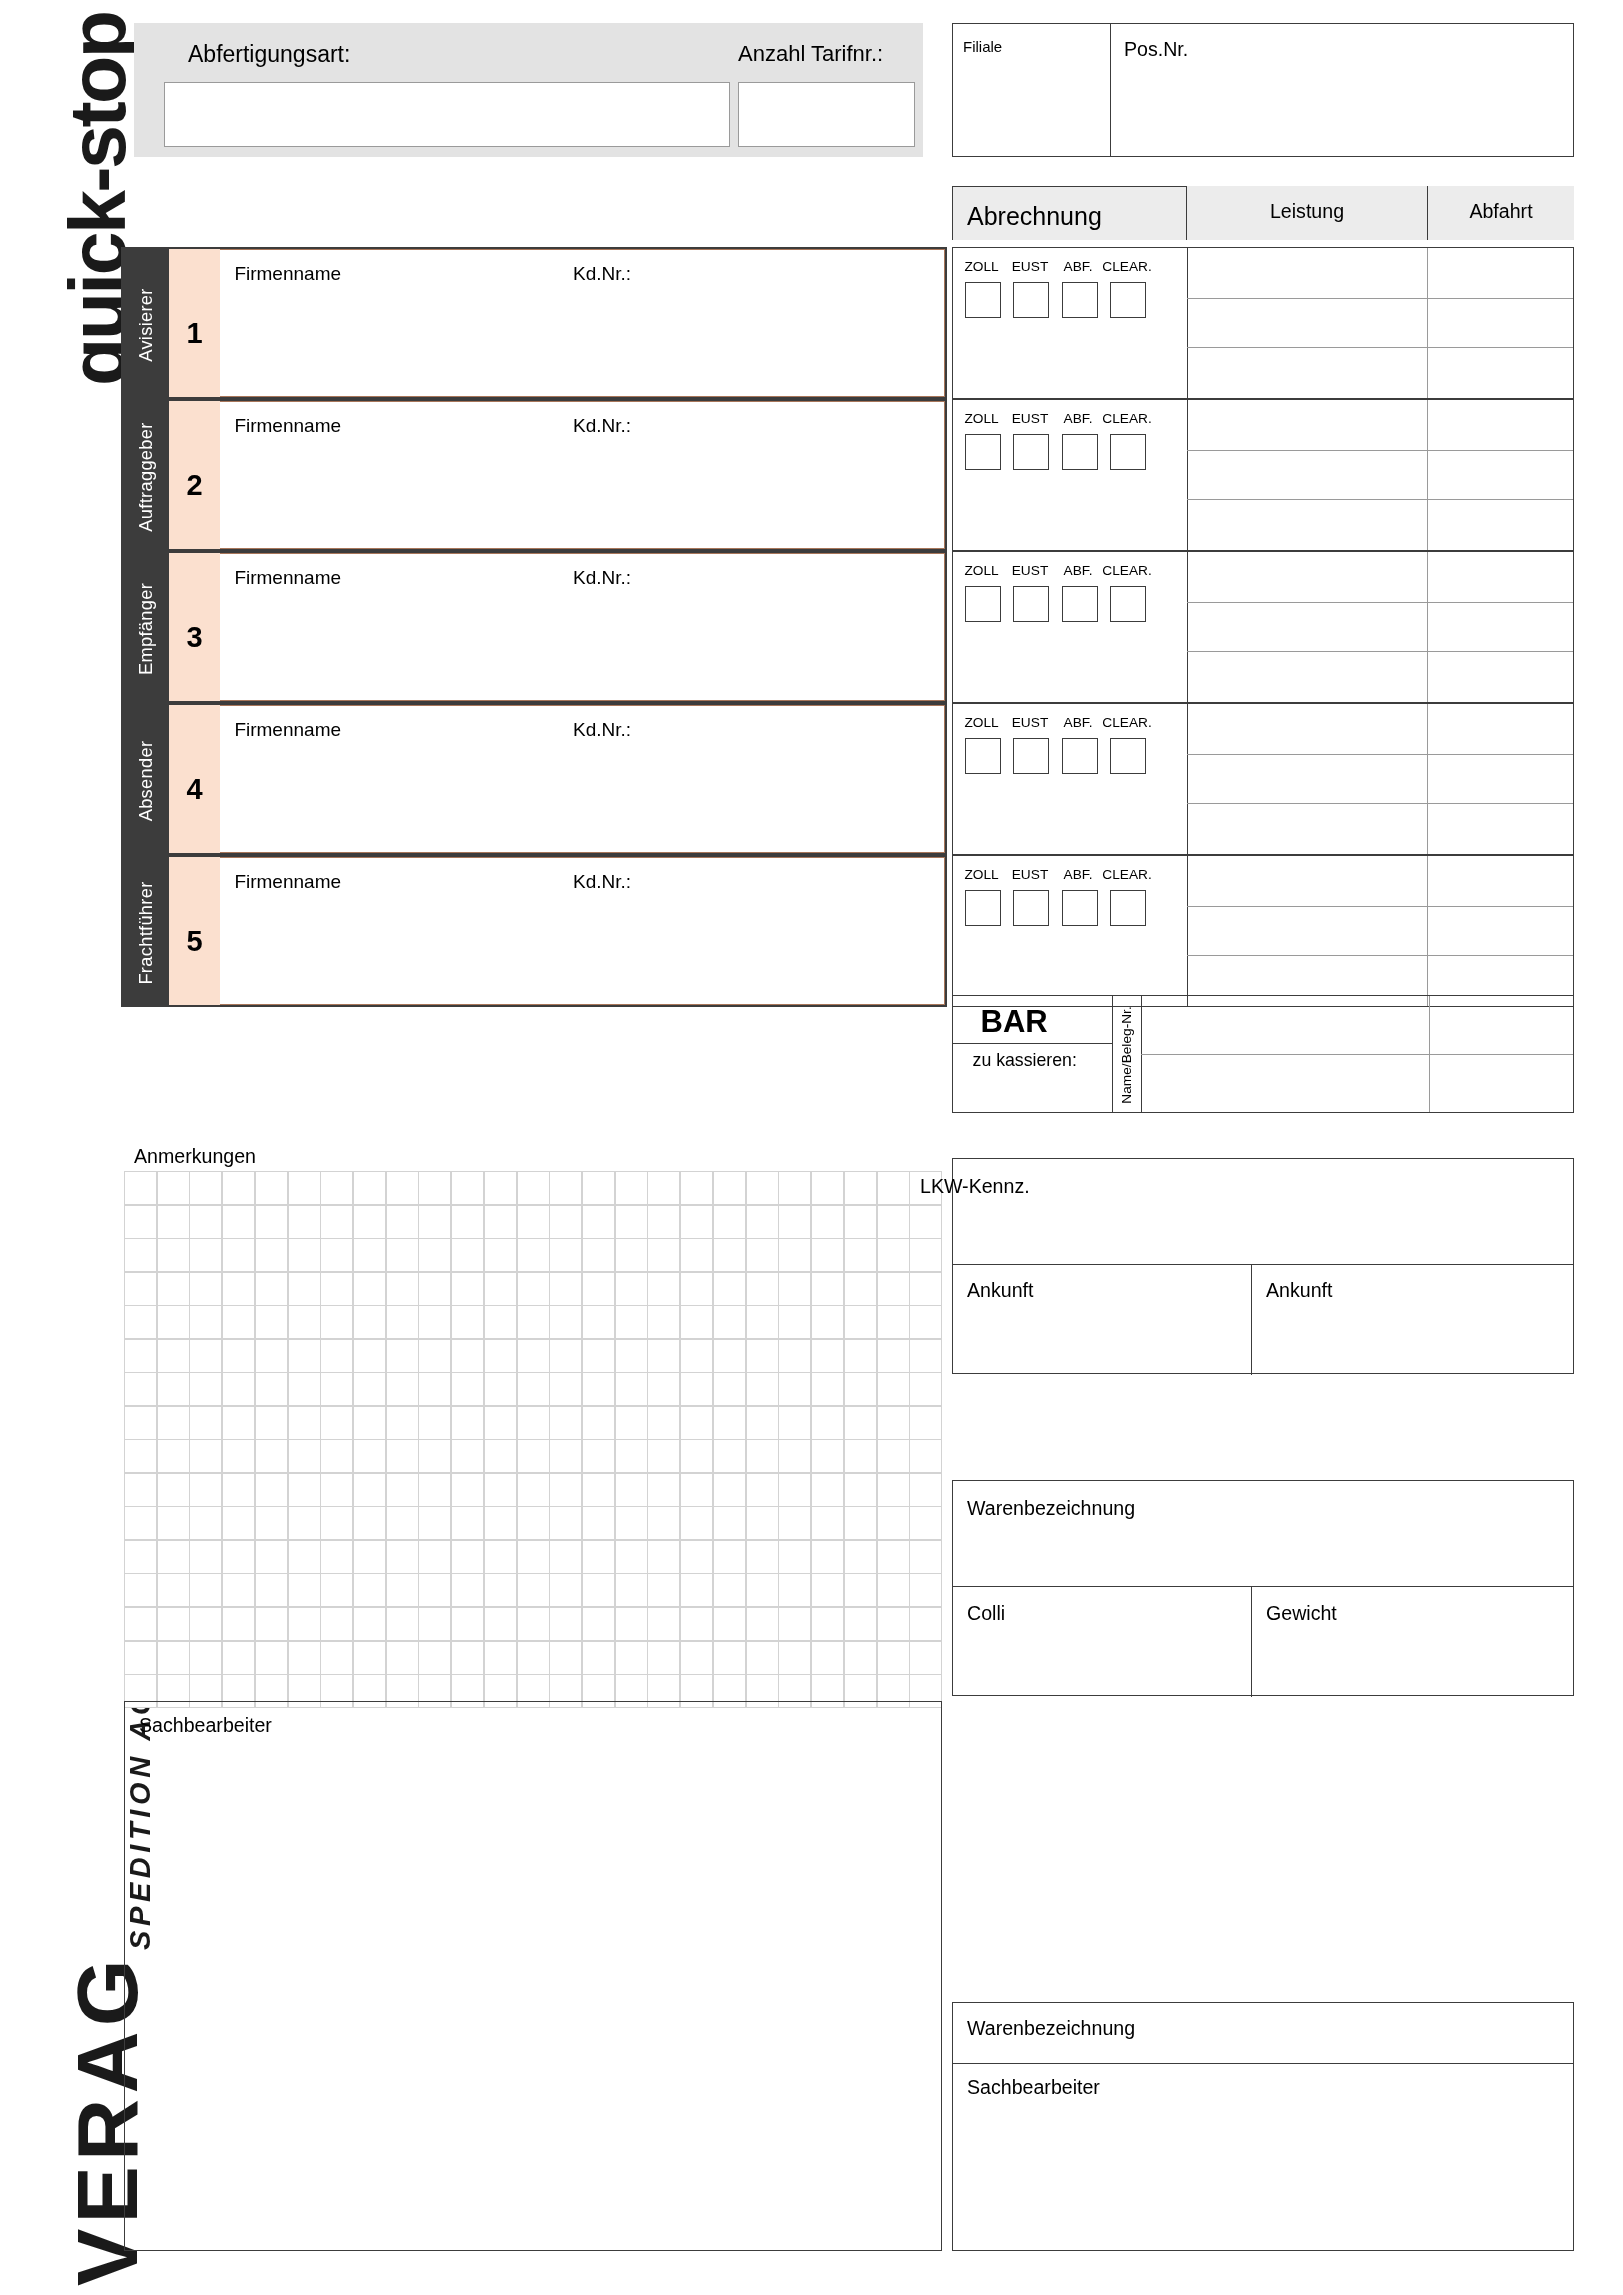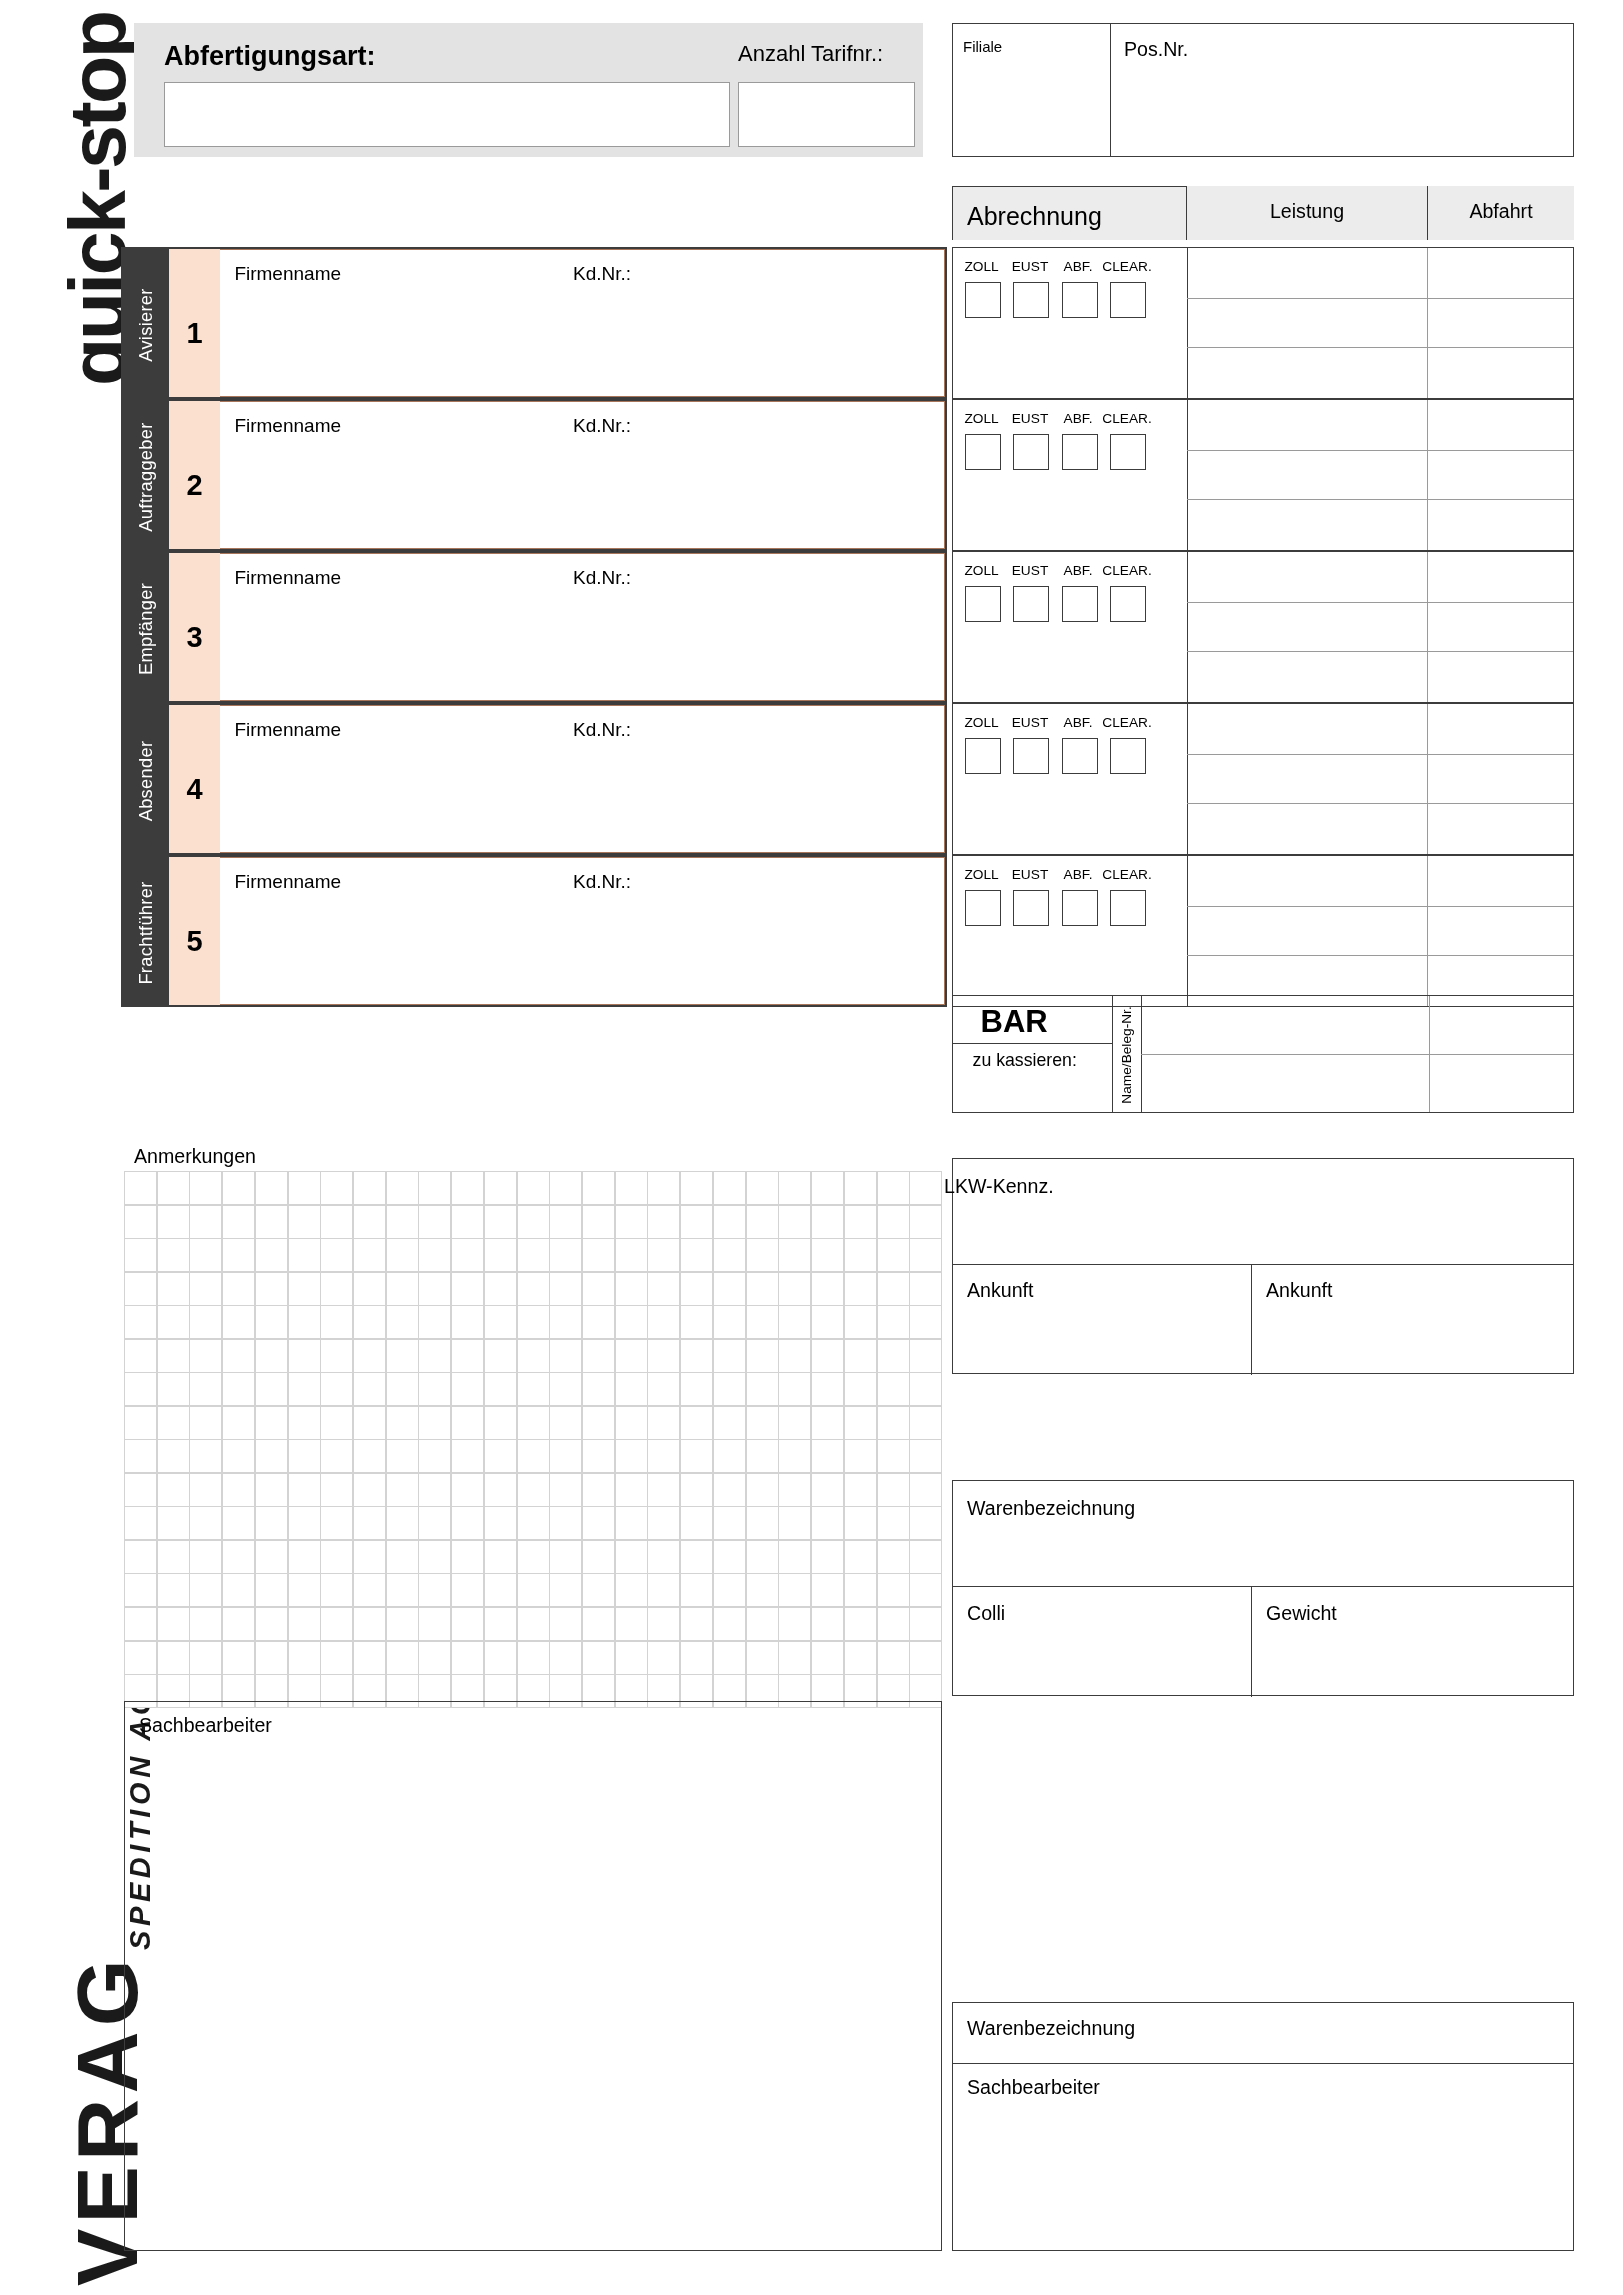--- a/index.html
+++ b/index.html
@@ -67,24 +67,23 @@
 
   
   .topgrey {
     left: 134px;
     top: 23px;
     width: 789px;
     height: 134px;
     background: #e3e3e3;
   }
   .lbl-abfart {
-    left: 164px;
+    left: 188px;
     top: 41px;
-    font-size: 27px;
-    font-weight: bold;
+    font-size: 23px;
   }
   .lbl-anzahl {
     left: 738px;
     top: 41px;
     font-size: 22px;
   }
   .box-abfart {
     left: 164px;
     top: 82px;
     width: 566px;
@@ -952,21 +951,21 @@
       <div class="gcell" style="left: 687px; top: 503px; width: 33px; height: 34px;"></div>
       <div class="gcell" style="left: 720px; top: 503px; width: 33px; height: 34px;"></div>
       <div class="gcell" style="left: 753px; top: 503px; width: 33px; height: 34px;"></div>
       <div class="gcell" style="left: 785px; top: 503px; width: 33px; height: 34px;"></div>
     </div>
 
   <div class="abs rbox" style="top:1158px; height:216px;">
     <div class="seph" style="top:105px;"></div>
     <div class="sepv" style="left:298px; top:105px; height:111px;"></div>
   </div>
-  <div class="abs rlabel" style="left:944px; top:1175px;">LKW-Kennz.</div>
+  <div class="abs rlabel" style="left:920px; top:1175px;">LKW-Kennz.</div>
   <div class="abs rlabel" style="left:967px; top:1279px;">Ankunft</div>
   <div class="abs rlabel" style="left:1266px; top:1279px;">Ankunft</div>
 
   <div class="abs rbox" style="top:1480px; height:216px;">
     <div class="seph" style="top:105px;"></div>
     <div class="sepv" style="left:298px; top:105px; height:111px;"></div>
   </div>
   <div class="abs rlabel" style="left:967px; top:1497px;">Warenbezeichnung</div>
   <div class="abs rlabel" style="left:967px; top:1602px;">Colli</div>
   <div class="abs rlabel" style="left:1266px; top:1602px;">Gewicht</div>

